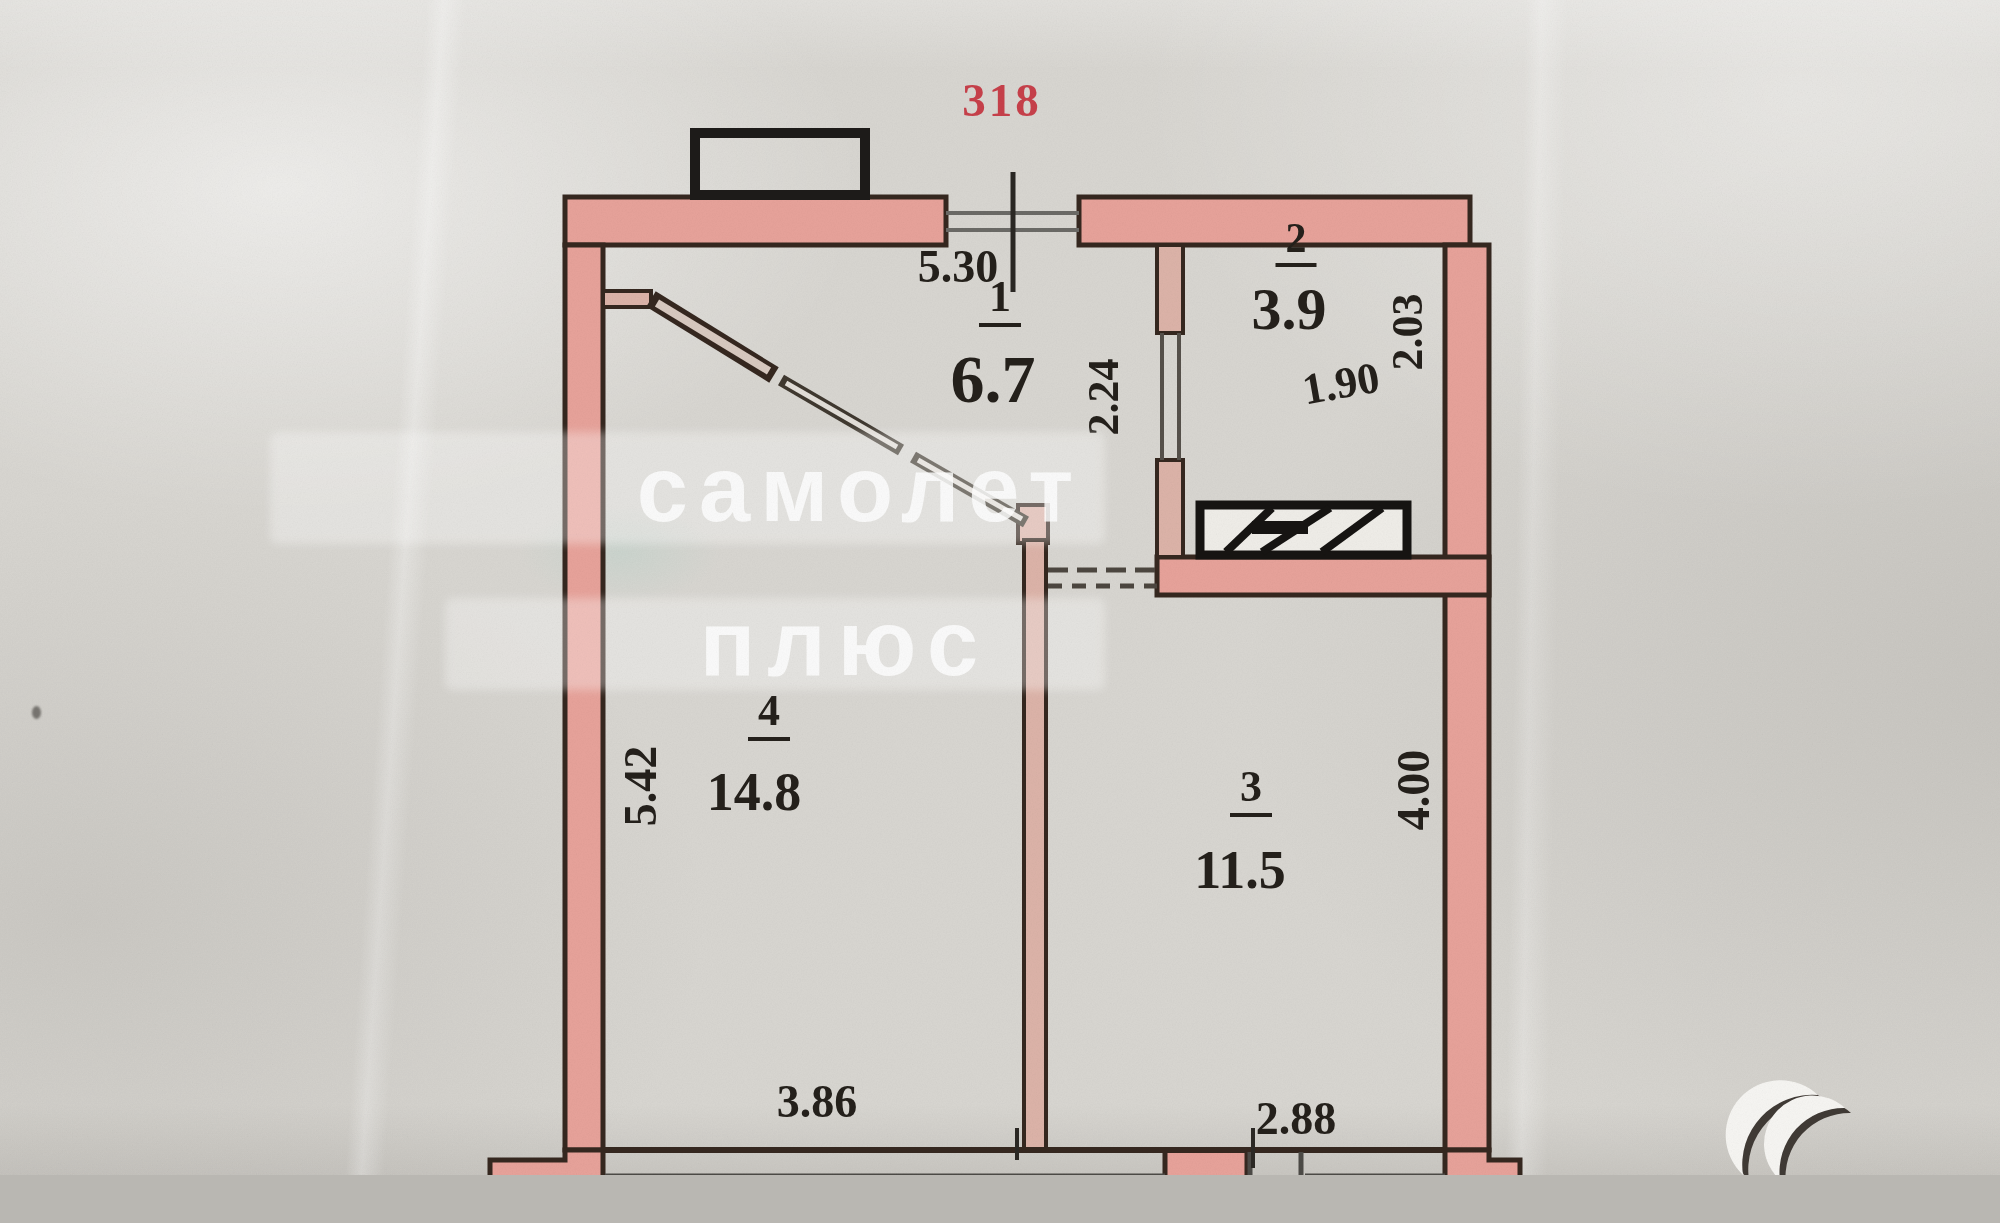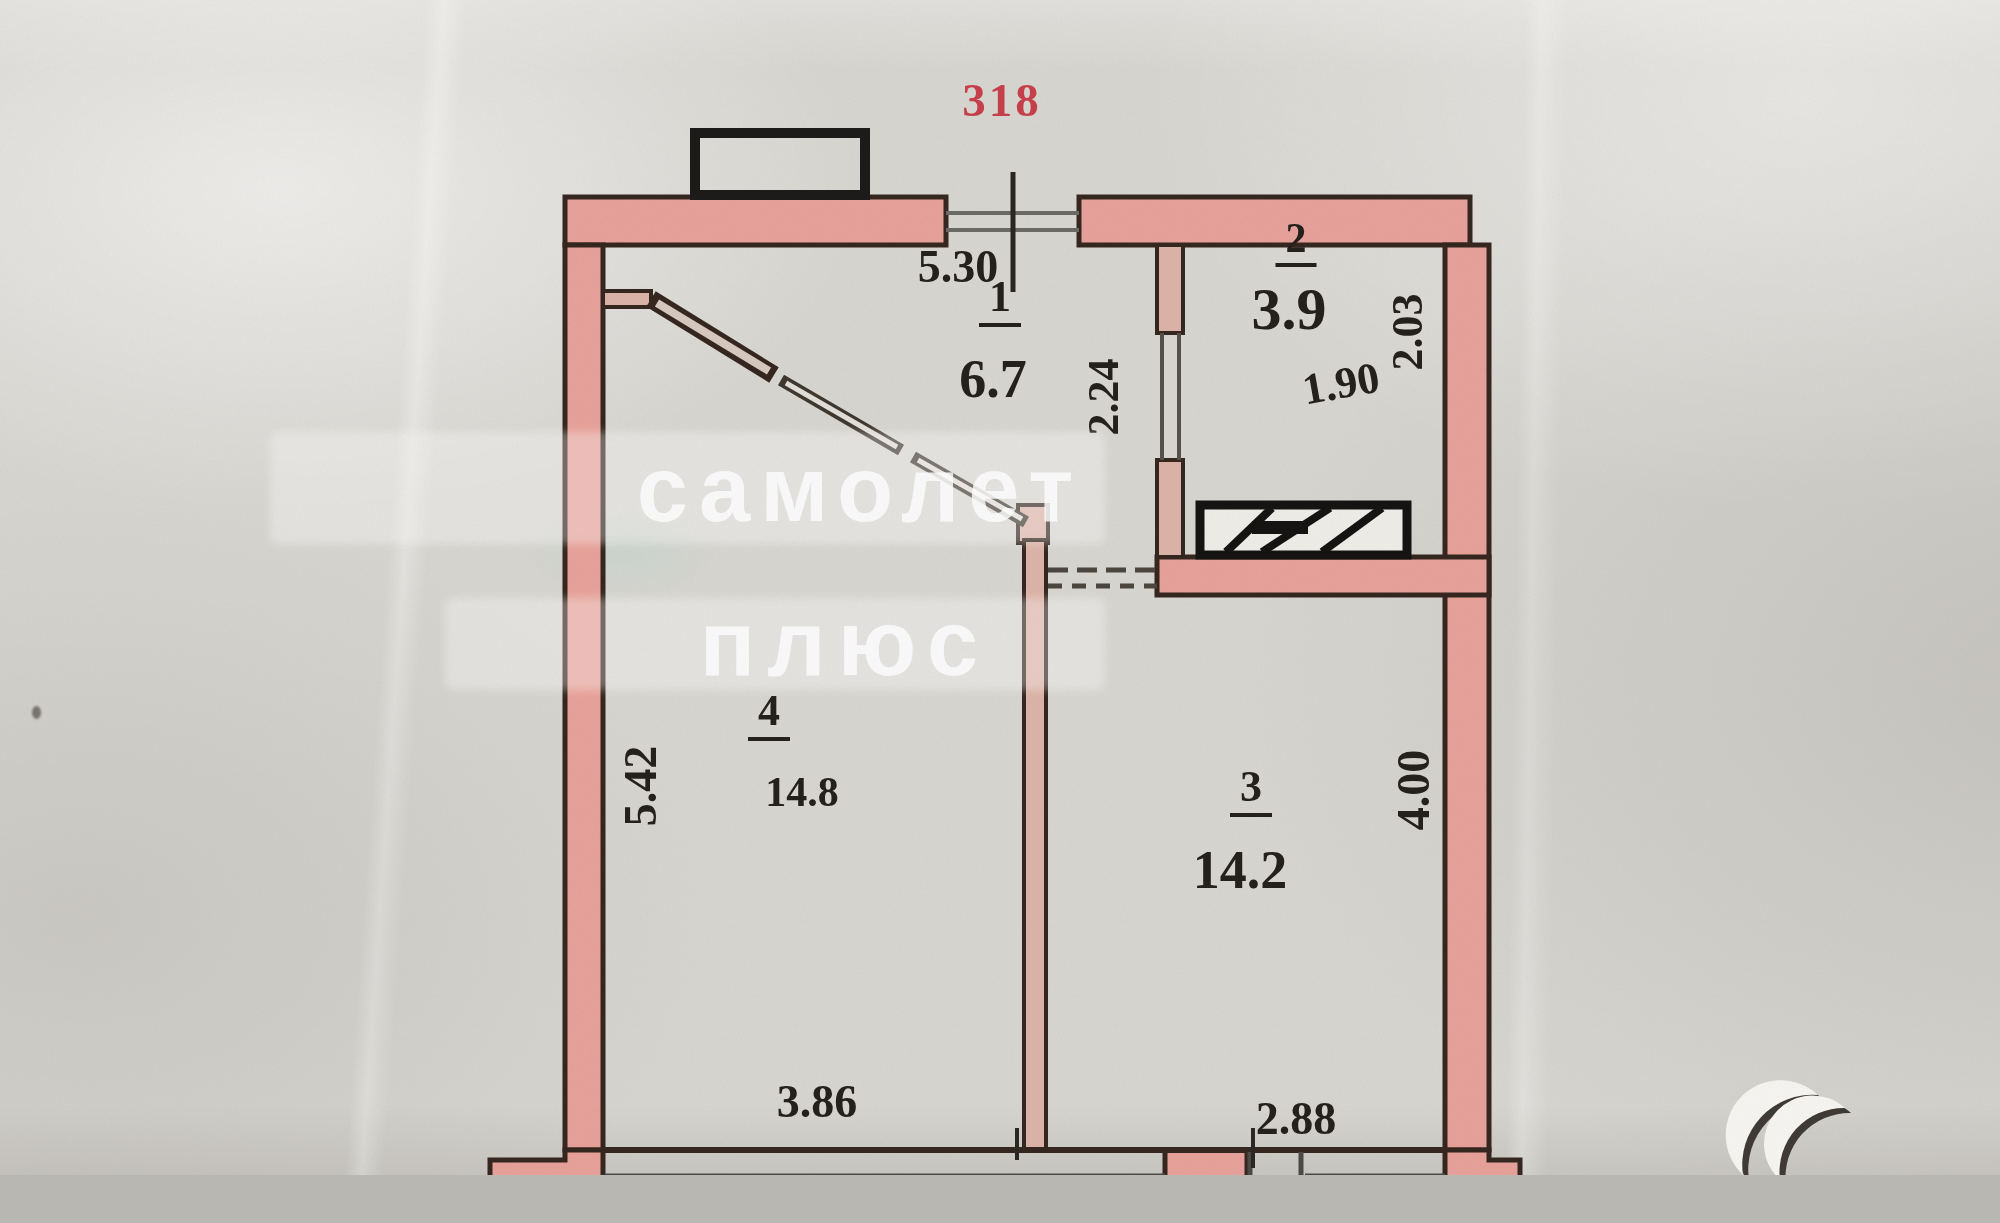--- a/index.html
+++ b/index.html
@@ -130,34 +130,34 @@
         <line x1="1017" y1="1128" x2="1017" y2="1160"></line>
         <line x1="1253" y1="1128" x2="1253" y2="1168"></line>
       </g>
     </svg>
 
     <div class="lbl red" style="left:1002px;top:100px;font-size:47px;">318</div>
 
     <div class="lbl" style="left:958px;top:267px;font-size:46px;">5.30</div>
 
     <div class="lbl u" style="left:1000px;top:301px;font-size:44px;">1</div>
-    <div class="lbl" style="left:993px;top:379px;font-size:54px;">6.7</div>
+    <div class="lbl" style="left:993px;top:379px;font-size:68px;">6.7</div>
     <div class="lbl rot" style="left:1104px;top:397px;font-size:44px;">2.24</div>
 
     <div class="lbl u" style="left:1296px;top:242px;font-size:42px;">2</div>
     <div class="lbl" style="left:1289px;top:309px;font-size:60px;">3.9</div>
     <div class="lbl tilt" style="left:1341px;top:384px;font-size:44px;">1.90</div>
     <div class="lbl rot" style="left:1408px;top:332px;font-size:44px;">2.03</div>
 
     <div class="lbl u" style="left:1251px;top:791px;font-size:44px;">3</div>
-    <div class="lbl" style="left:1240px;top:870px;font-size:54px;">14.2</div>
+    <div class="lbl" style="left:1240px;top:870px;font-size:54px;">11.5</div>
     <div class="lbl rot" style="left:1414px;top:790px;font-size:46px;">4.00</div>
 
     <div class="lbl u" style="left:769px;top:715px;font-size:44px;">4</div>
-    <div class="lbl" style="left:754px;top:792px;font-size:42px;margin-left:48px;">14.8</div>
+    <div class="lbl" style="left:754px;top:792px;font-size:54px;">14.8</div>
     <div class="lbl rot" style="left:641px;top:786px;font-size:46px;">5.42</div>
 
     <div class="lbl" style="left:817px;top:1102px;font-size:46px;">3.86</div>
     <div class="lbl" style="left:1288px;top:1119px;font-size:46px;margin-left:8px;">2.88</div>
   </div>
 
   <div class="wm-band" style="left:270px;top:432px;width:835px;height:112px;"></div>
   <div class="wm-band" style="left:445px;top:598px;width:660px;height:92px;"></div>
   <div class="wm" style="left:845px;top:643px;font-size:92px;letter-spacing:12px;">плюс</div>
   <div class="wm" style="left:860px;top:489px;font-size:92px;letter-spacing:10px;">самолет</div>

